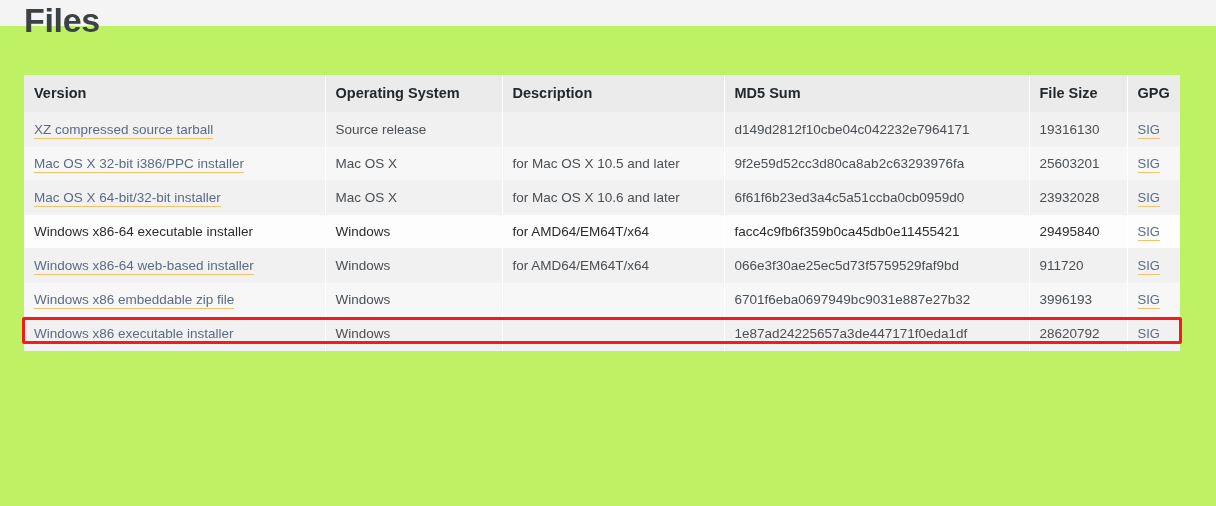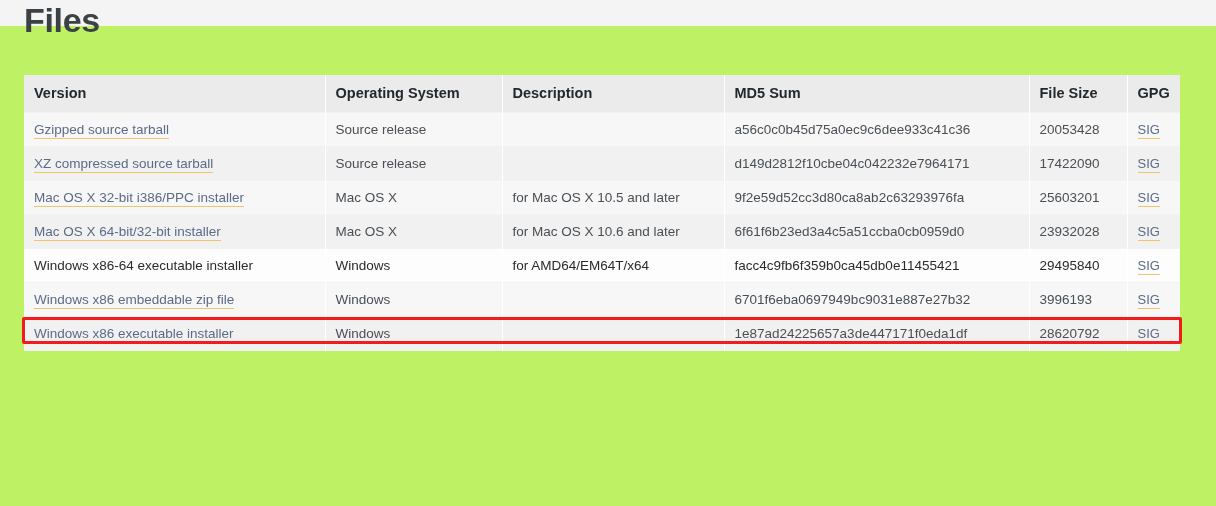--- a/index.html
+++ b/index.html
@@ -144,34 +144,26 @@
         <tr>
           <th>Version</th>
           <th>Operating System</th>
           <th>Description</th>
           <th>MD5 Sum</th>
           <th>File Size</th>
           <th>GPG</th>
         </tr>
       </thead>
       <tbody id="table-body">
-          <tr class="odd">
-            <td class="version-cell"><a class="file-link" href="#">Gzipped source tarball</a></td>
-            <td>Source release</td>
-            <td></td>
-            <td>a56c0c0b45d75a0ec9c6dee933c41c36</td>
-            <td>20053428</td>
-            <td><a class="sig-link" href="#">SIG</a></td>
-          </tr>
           <tr class="even">
             <td class="version-cell"><a class="file-link" href="#">XZ compressed source tarball</a></td>
             <td>Source release</td>
             <td></td>
             <td>d149d2812f10cbe04c042232e7964171</td>
-            <td>17422090</td>
+            <td>19316130</td>
             <td><a class="sig-link" href="#">SIG</a></td>
           </tr>
           <tr class="odd">
             <td class="version-cell"><a class="file-link" href="#">Mac OS X 32-bit i386/PPC installer</a></td>
             <td>Mac OS X</td>
             <td>for Mac OS X 10.5 and later</td>
             <td>9f2e59d52cc3d80ca8ab2c63293976fa</td>
             <td>25603201</td>
             <td><a class="sig-link" href="#">SIG</a></td>
           </tr>
@@ -184,20 +176,28 @@
             <td><a class="sig-link" href="#">SIG</a></td>
           </tr>
           <tr class="target">
             <td class="version-cell"><a class="file-link" href="#">Windows x86-64 executable installer</a></td>
             <td>Windows</td>
             <td>for AMD64/EM64T/x64</td>
             <td>facc4c9fb6f359b0ca45db0e11455421</td>
             <td>29495840</td>
             <td><a class="sig-link" href="#">SIG</a></td>
           </tr>
+          <tr class="even">
+            <td class="version-cell"><a class="file-link" href="#">Windows x86-64 web-based installer</a></td>
+            <td>Windows</td>
+            <td>for AMD64/EM64T/x64</td>
+            <td>066e3f30ae25ec5d73f5759529faf9bd</td>
+            <td>911720</td>
+            <td><a class="sig-link" href="#">SIG</a></td>
+          </tr>
           <tr class="odd">
             <td class="version-cell"><a class="file-link" href="#">Windows x86 embeddable zip file</a></td>
             <td>Windows</td>
             <td></td>
             <td>6701f6eba0697949bc9031e887e27b32</td>
             <td>3996193</td>
             <td><a class="sig-link" href="#">SIG</a></td>
           </tr>
           <tr class="even">
             <td class="version-cell"><a class="file-link" href="#">Windows x86 executable installer</a></td>

